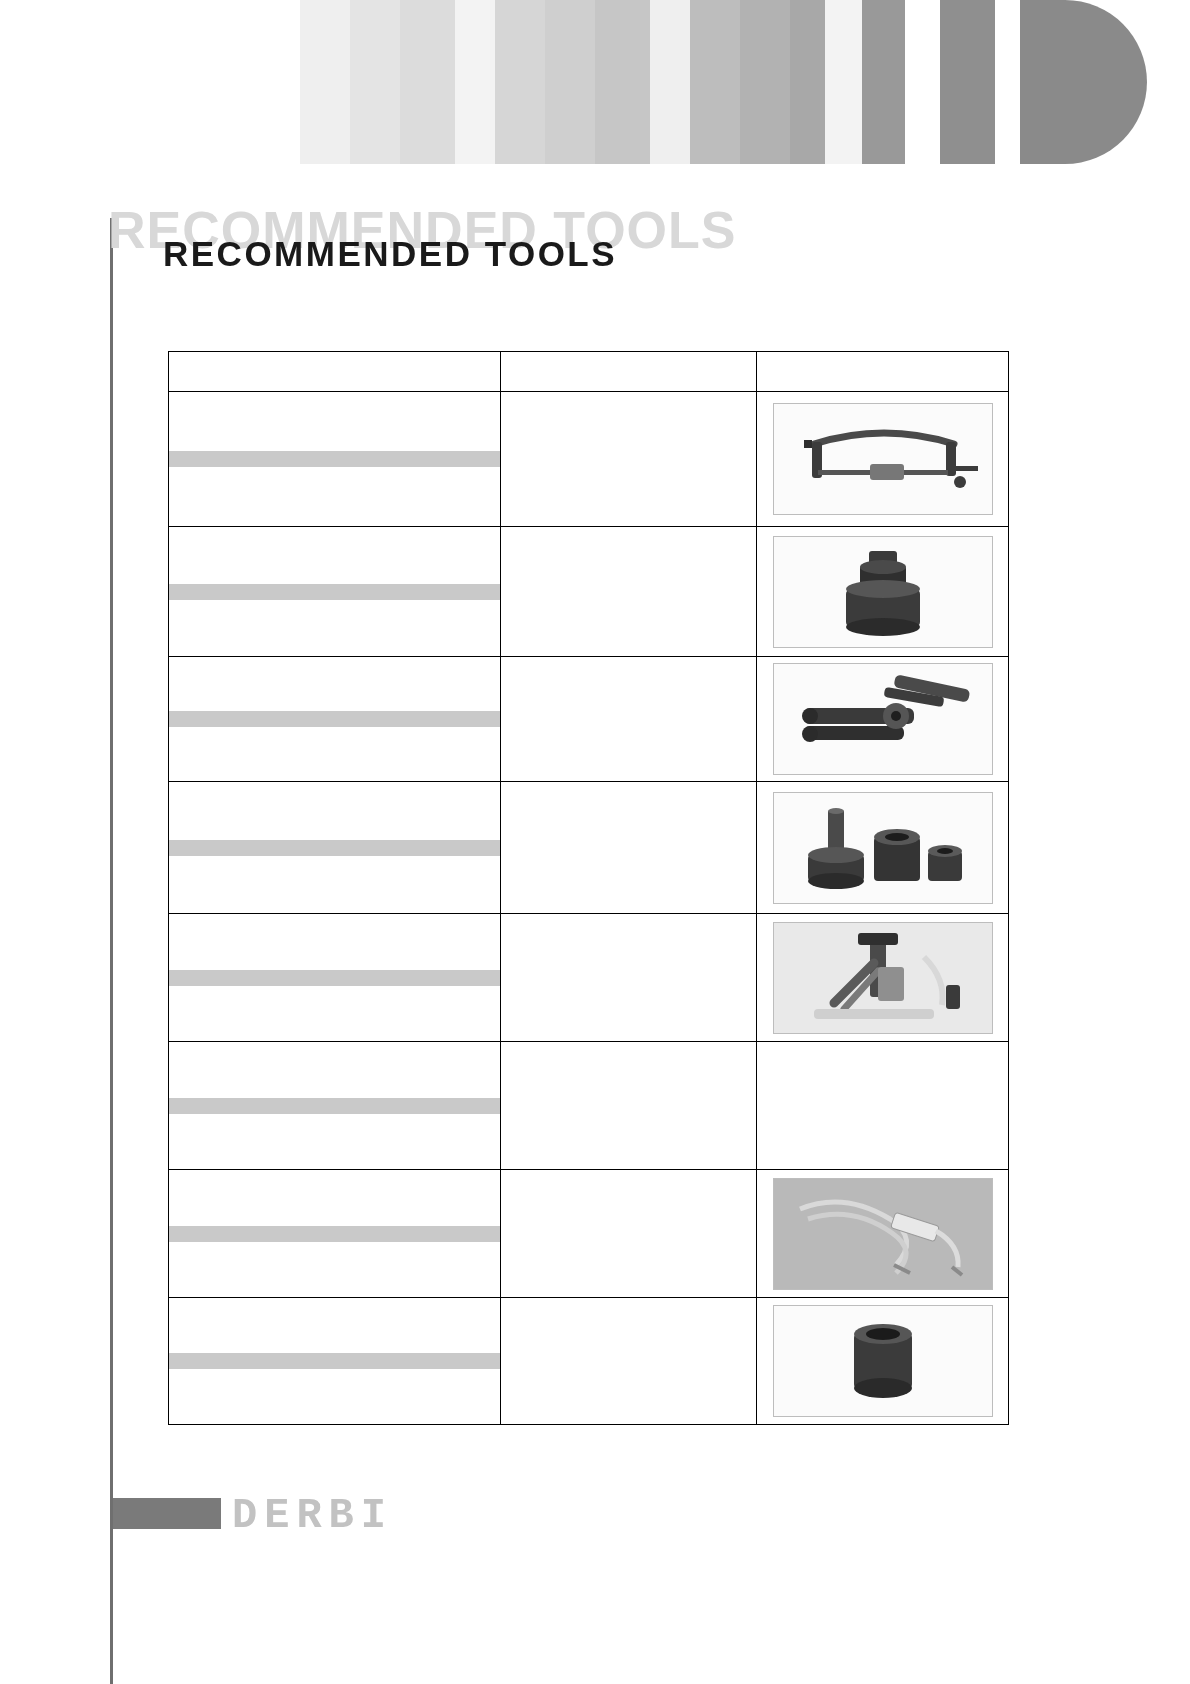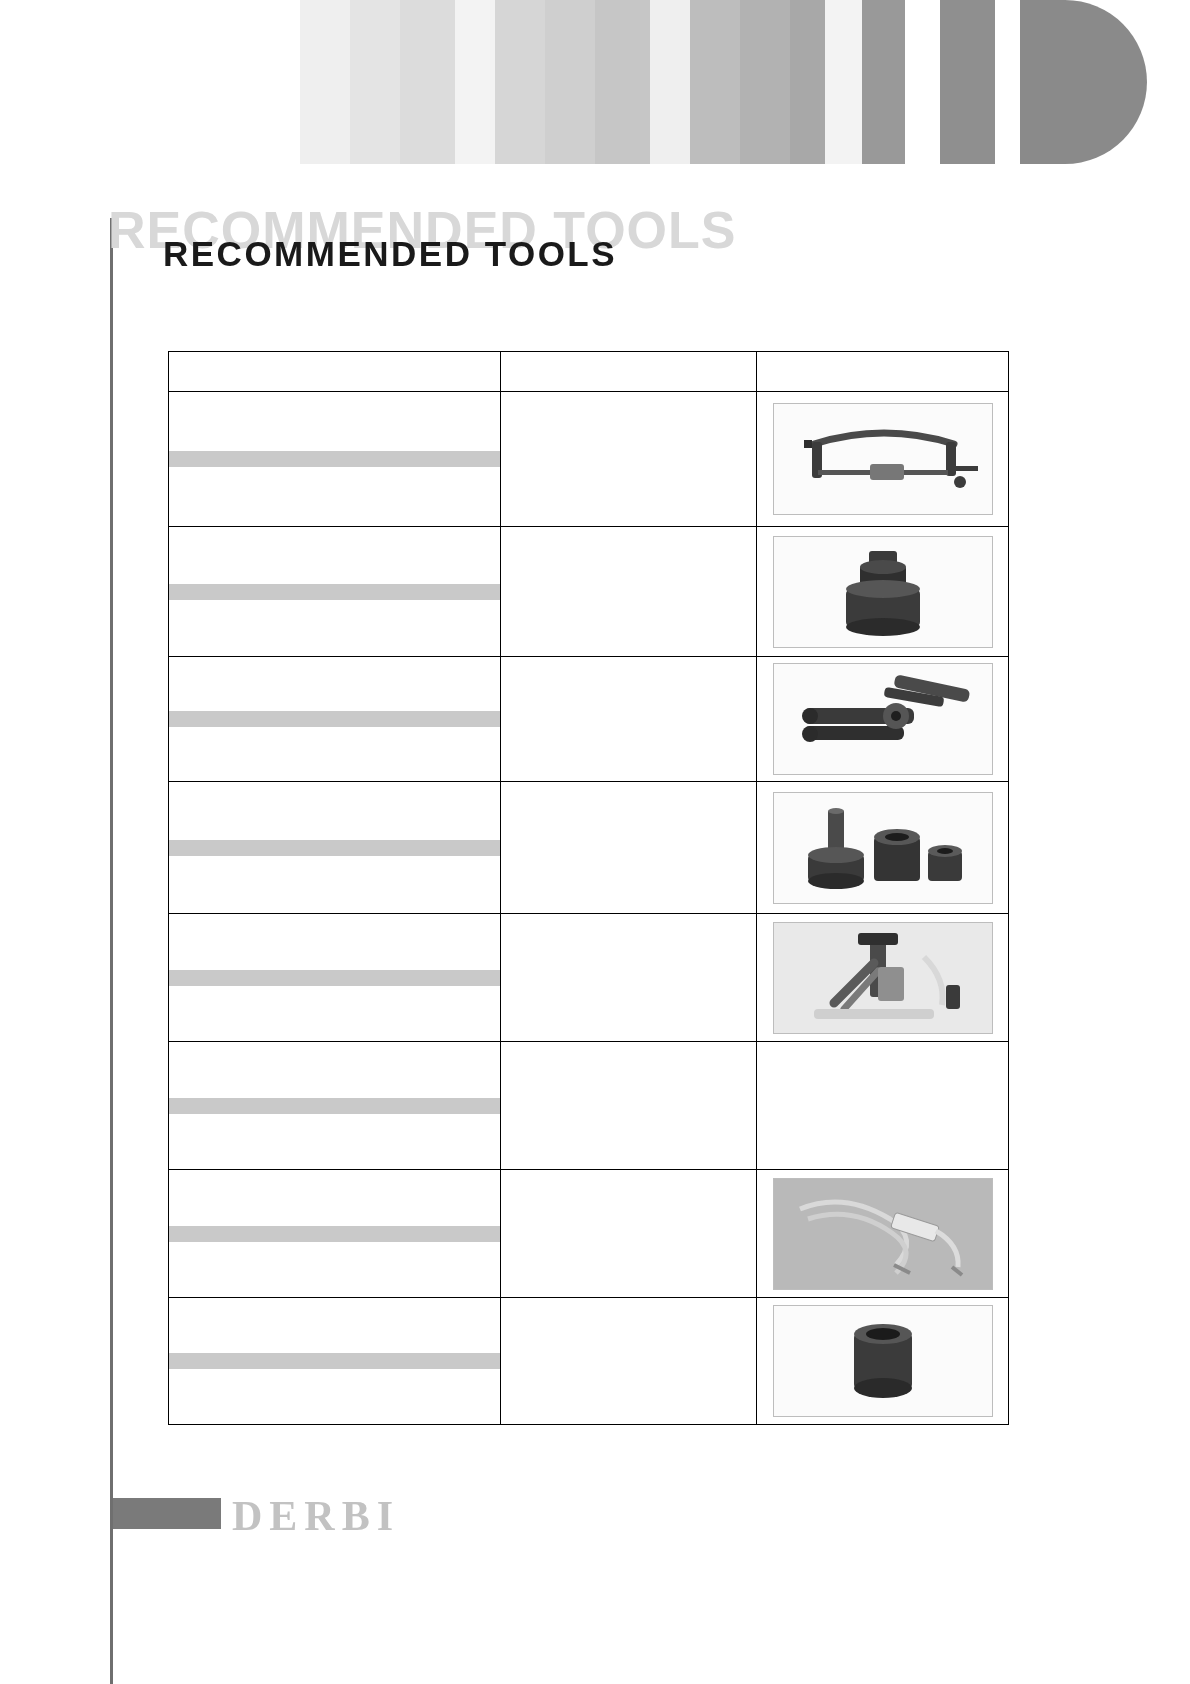--- a/index.html
+++ b/index.html
@@ -127,21 +127,21 @@
     background: #7a7a7a;
   }
   .footer-logo {
     position: absolute;
     left: 232px;
     top: 1492px;
     font-size: 42px;
     font-weight: bold;
     letter-spacing: 7px;
     color: #c2c2c2;
-    font-family: Liberation Serif, serif;
+    font-family: Liberation Mono, monospace;
   }
 </style>
 </head>
 <body>
 
 <div class="banner">
   <svg width="1190" height="165" viewBox="0 0 1190 165">
     <g>
       <path d="M300,0 h60 a82,82 0 0 1 0,164 h-60 z" fill="#efefef"></path>
       <path d="M350,0 h60 a82,82 0 0 1 0,164 h-60 z" fill="#e4e4e4"></path>

